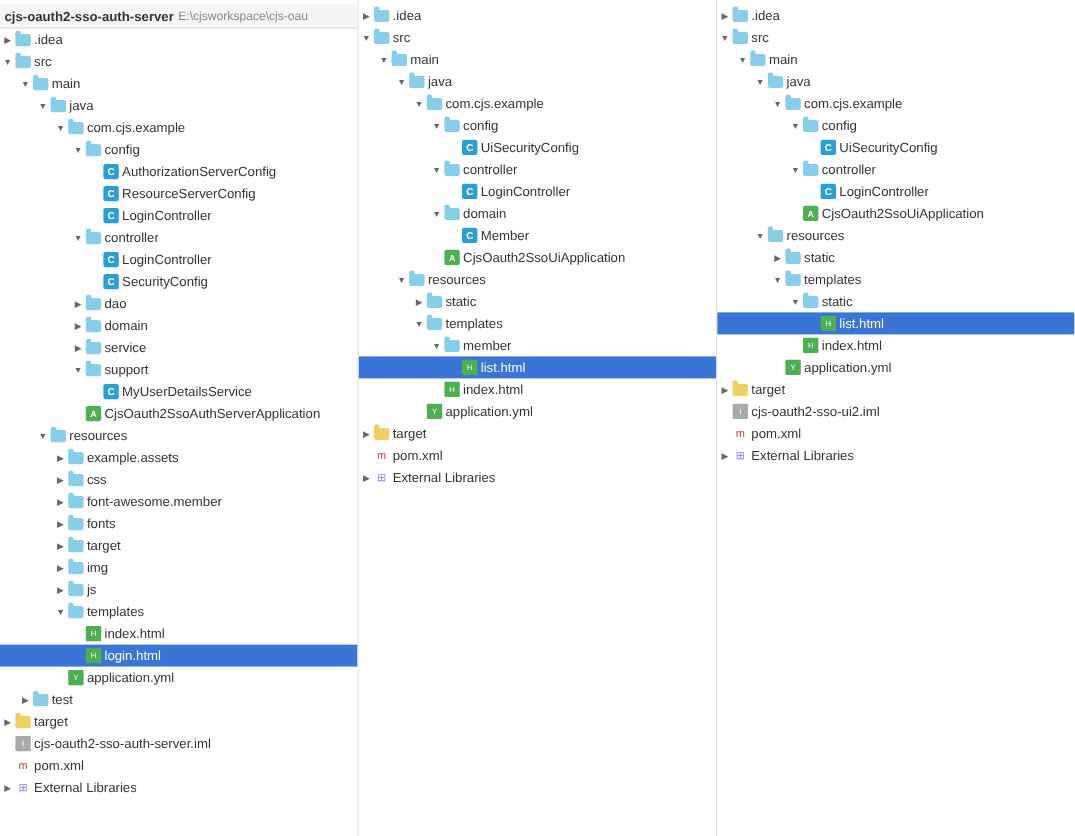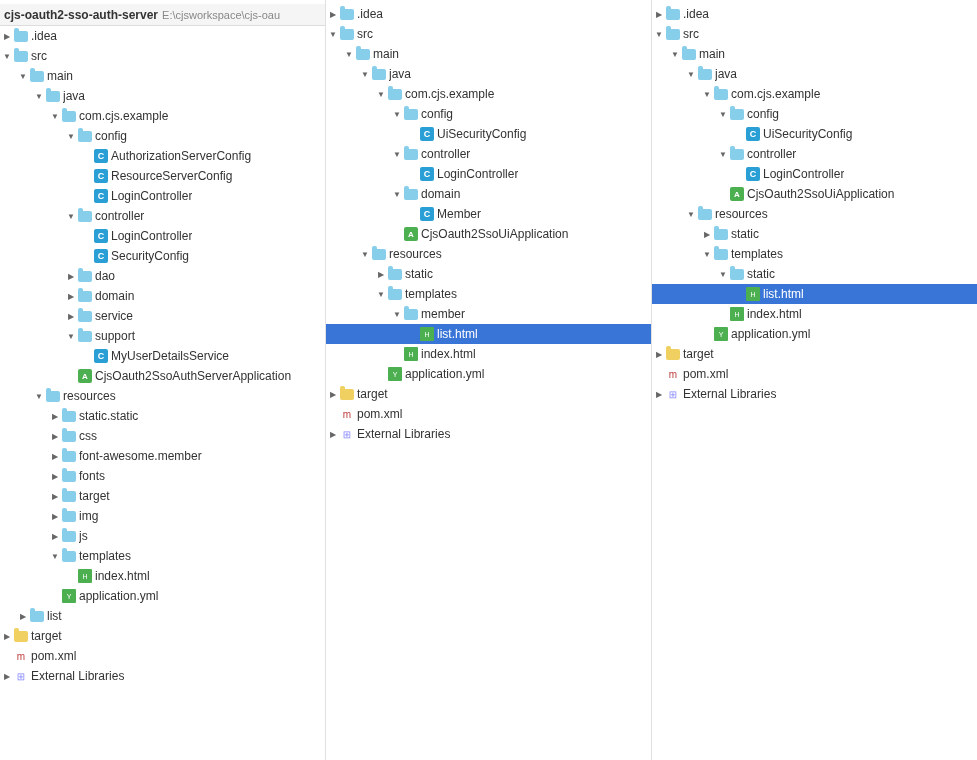--- a/index.html
+++ b/index.html
@@ -250,21 +250,21 @@
         <span class="node-label">resources</span>
       </div>
       <div class="tree-node">
         <span style="display: inline-block; width: 48px; flex-shrink: 0;"></span>
         <span style="display: inline-block; width: 14px; flex-shrink: 0; text-align: center; font-size: 8px; color: rgb(102, 102, 102);">▶</span>
         <span style="display: inline-flex; align-items: center; flex-shrink: 0;">
           <span style="display:inline-block;width:14px;height:11px;background:#87CEEB;border-radius:0 2px 2px 2px;position:relative;margin-right:3px;flex-shrink:0;">
             <span style="position:absolute;top:-3px;left:0;width:5px;height:3px;background:#87CEEB;border-radius:2px 2px 0 0;display:block;"></span>
           </span>
         </span>
-        <span class="node-label">static.static</span>
+        <span class="node-label">example.assets</span>
       </div>
       <div class="tree-node">
         <span style="display: inline-block; width: 48px; flex-shrink: 0;"></span>
         <span style="display: inline-block; width: 14px; flex-shrink: 0; text-align: center; font-size: 8px; color: rgb(102, 102, 102);">▶</span>
         <span style="display: inline-flex; align-items: center; flex-shrink: 0;">
           <span style="display:inline-block;width:14px;height:11px;background:#87CEEB;border-radius:0 2px 2px 2px;position:relative;margin-right:3px;flex-shrink:0;">
             <span style="position:absolute;top:-3px;left:0;width:5px;height:3px;background:#87CEEB;border-radius:2px 2px 0 0;display:block;"></span>
           </span>
         </span>
         <span class="node-label">css</span>
@@ -330,52 +330,68 @@
         <span class="node-label">templates</span>
       </div>
       <div class="tree-node">
         <span style="display: inline-block; width: 64px; flex-shrink: 0;"></span>
         <span style="display: inline-block; width: 14px; flex-shrink: 0; text-align: center; font-size: 8px; color: rgb(102, 102, 102);"></span>
         <span style="display: inline-flex; align-items: center; flex-shrink: 0;">
           <span style="display:inline-flex;align-items:center;justify-content:center;width:14px;height:14px;background:#4caf50;color:white;font-size:7px;border-radius:1px;margin-right:3px;flex-shrink:0;">H</span>
         </span>
         <span class="node-label">index.html</span>
       </div>
+      <div class="tree-node selected">
+        <span style="display: inline-block; width: 64px; flex-shrink: 0;"></span>
+        <span style="display: inline-block; width: 14px; flex-shrink: 0; text-align: center; font-size: 8px; color: rgb(255, 255, 255);"></span>
+        <span style="display: inline-flex; align-items: center; flex-shrink: 0;">
+          <span style="display:inline-flex;align-items:center;justify-content:center;width:14px;height:14px;background:#4caf50;color:white;font-size:7px;border-radius:1px;margin-right:3px;flex-shrink:0;">H</span>
+        </span>
+        <span class="node-label" style="color: rgb(255, 255, 255);">login.html</span>
+      </div>
       <div class="tree-node">
         <span style="display: inline-block; width: 48px; flex-shrink: 0;"></span>
         <span style="display: inline-block; width: 14px; flex-shrink: 0; text-align: center; font-size: 8px; color: rgb(102, 102, 102);"></span>
         <span style="display: inline-flex; align-items: center; flex-shrink: 0;">
           <span style="display:inline-flex;align-items:center;justify-content:center;width:14px;height:14px;background:#4caf50;color:white;font-size:7px;border-radius:1px;margin-right:3px;flex-shrink:0;">Y</span>
         </span>
         <span class="node-label">application.yml</span>
       </div>
       <div class="tree-node">
         <span style="display: inline-block; width: 16px; flex-shrink: 0;"></span>
         <span style="display: inline-block; width: 14px; flex-shrink: 0; text-align: center; font-size: 8px; color: rgb(102, 102, 102);">▶</span>
         <span style="display: inline-flex; align-items: center; flex-shrink: 0;">
           <span style="display:inline-block;width:14px;height:11px;background:#87CEEB;border-radius:0 2px 2px 2px;position:relative;margin-right:3px;flex-shrink:0;">
             <span style="position:absolute;top:-3px;left:0;width:5px;height:3px;background:#87CEEB;border-radius:2px 2px 0 0;display:block;"></span>
           </span>
         </span>
-        <span class="node-label">list</span>
+        <span class="node-label">test</span>
       </div>
       <div class="tree-node">
         <span style="display: inline-block; width: 0px; flex-shrink: 0;"></span>
         <span style="display: inline-block; width: 14px; flex-shrink: 0; text-align: center; font-size: 8px; color: rgb(102, 102, 102);">▶</span>
         <span style="display: inline-flex; align-items: center; flex-shrink: 0;">
           <span style="display:inline-block;width:14px;height:11px;background:#f0d060;border-radius:0 2px 2px 2px;position:relative;margin-right:3px;flex-shrink:0;">
             <span style="position:absolute;top:-3px;left:0;width:5px;height:3px;background:#f0d060;border-radius:2px 2px 0 0;display:block;"></span>
           </span>
         </span>
         <span class="node-label">target</span>
       </div>
       <div class="tree-node">
         <span style="display: inline-block; width: 0px; flex-shrink: 0;"></span>
         <span style="display: inline-block; width: 14px; flex-shrink: 0; text-align: center; font-size: 8px; color: rgb(102, 102, 102);"></span>
         <span style="display: inline-flex; align-items: center; flex-shrink: 0;">
+          <span style="display:inline-flex;align-items:center;justify-content:center;width:14px;height:14px;background:#aaa;color:white;font-size:7px;border-radius:1px;margin-right:3px;flex-shrink:0;">I</span>
+        </span>
+        <span class="node-label">cjs-oauth2-sso-auth-server.iml</span>
+      </div>
+      <div class="tree-node">
+        <span style="display: inline-block; width: 0px; flex-shrink: 0;"></span>
+        <span style="display: inline-block; width: 14px; flex-shrink: 0; text-align: center; font-size: 8px; color: rgb(102, 102, 102);"></span>
+        <span style="display: inline-flex; align-items: center; flex-shrink: 0;">
           <span style="display:inline-flex;align-items:center;justify-content:center;width:14px;height:14px;color:#c04040;font-size:10px;margin-right:3px;flex-shrink:0;">m</span>
         </span>
         <span class="node-label">pom.xml</span>
       </div>
       <div class="tree-node">
         <span style="display: inline-block; width: 0px; flex-shrink: 0;"></span>
         <span style="display: inline-block; width: 14px; flex-shrink: 0; text-align: center; font-size: 8px; color: rgb(102, 102, 102);">▶</span>
         <span style="display: inline-flex; align-items: center; flex-shrink: 0;">
           <span style="display:inline-flex;align-items:center;justify-content:center;width:14px;height:14px;color:#8888ff;font-size:10px;margin-right:3px;flex-shrink:0;">⊞</span>
         </span>
@@ -747,20 +763,28 @@
       </div>
       <div class="tree-node">
         <span style="display: inline-block; width: 0px; flex-shrink: 0;"></span>
         <span style="display: inline-block; width: 14px; flex-shrink: 0; text-align: center; font-size: 8px; color: rgb(102, 102, 102);">▶</span>
         <span style="display: inline-flex; align-items: center; flex-shrink: 0;">
           <span style="display:inline-block;width:14px;height:11px;background:#f0d060;border-radius:0 2px 2px 2px;position:relative;margin-right:3px;flex-shrink:0;">
             <span style="position:absolute;top:-3px;left:0;width:5px;height:3px;background:#f0d060;border-radius:2px 2px 0 0;display:block;"></span>
           </span>
         </span>
         <span class="node-label">target</span>
+      </div>
+      <div class="tree-node">
+        <span style="display: inline-block; width: 0px; flex-shrink: 0;"></span>
+        <span style="display: inline-block; width: 14px; flex-shrink: 0; text-align: center; font-size: 8px; color: rgb(102, 102, 102);"></span>
+        <span style="display: inline-flex; align-items: center; flex-shrink: 0;">
+          <span style="display:inline-flex;align-items:center;justify-content:center;width:14px;height:14px;background:#aaa;color:white;font-size:7px;border-radius:1px;margin-right:3px;flex-shrink:0;">I</span>
+        </span>
+        <span class="node-label">cjs-oauth2-sso-ui2.iml</span>
       </div>
       <div class="tree-node">
         <span style="display: inline-block; width: 0px; flex-shrink: 0;"></span>
         <span style="display: inline-block; width: 14px; flex-shrink: 0; text-align: center; font-size: 8px; color: rgb(102, 102, 102);"></span>
         <span style="display: inline-flex; align-items: center; flex-shrink: 0;">
           <span style="display:inline-flex;align-items:center;justify-content:center;width:14px;height:14px;color:#c04040;font-size:10px;margin-right:3px;flex-shrink:0;">m</span>
         </span>
         <span class="node-label">pom.xml</span>
       </div>
       <div class="tree-node">

